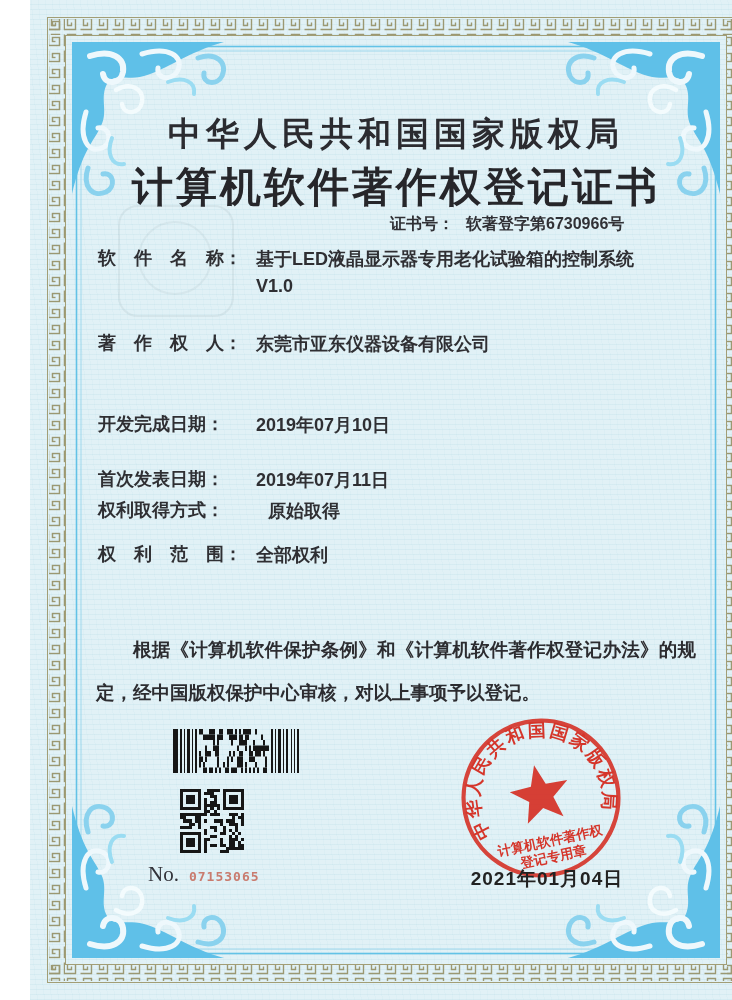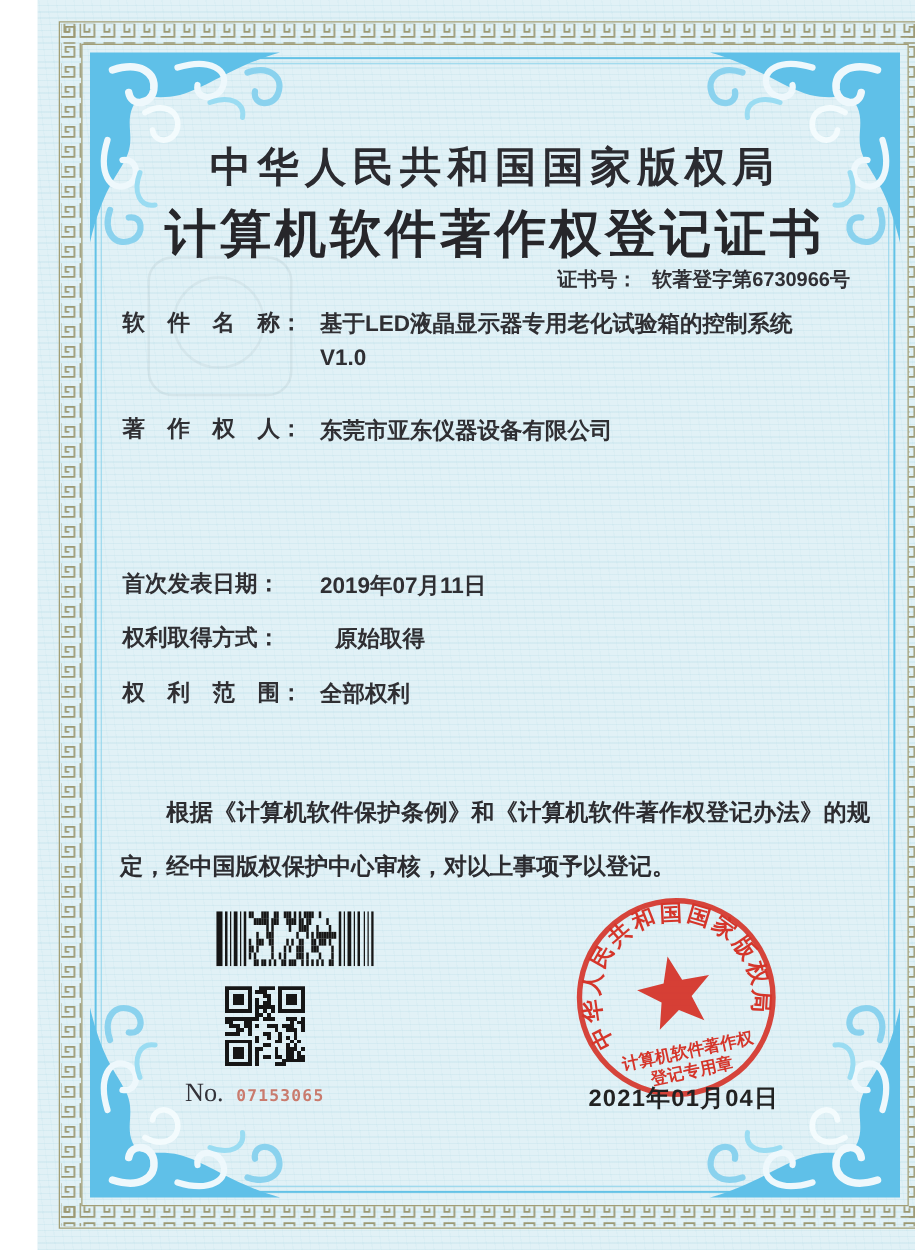--- a/index.html
+++ b/index.html
@@ -29,28 +29,28 @@
     position:absolute;left:0;top:112px;width:732px;text-align:center;
     font-family:"Liberation Serif","DejaVu Serif",serif;
     font-size:33px;font-weight:700;letter-spacing:5px;color:#2b2b30;white-space:nowrap;
   }
   .cert-title{
     position:absolute;left:0;top:160px;width:732px;text-align:center;
     font-family:Liberation Sans, sans-serif;
     font-size:41px;font-weight:900;letter-spacing:3px;color:#26262a;white-space:nowrap;
   }
   .cert-no{
-    position:absolute;left:360px;top:214px;width:290px;text-align:right;
+    position:absolute;left:360px;top:214px;width:290px;
     font-size:16px;font-weight:700;color:#303035;white-space:nowrap;
   }
   .cert-no .gap{margin-left:12px;}
   .row{position:absolute;left:68px;display:flex;align-items:flex-start;}
   .row .lbl{width:148px;font-size:18px;font-weight:700;white-space:pre;flex:none;}
   .row .val{margin-left:10px;font-size:18px;font-weight:700;width:470px;line-height:27px;}
-  .r0{top:246px;} .r1{top:331px;} .r2{top:412px;} .r3{top:455px;}
+  .r0{top:246px;} .r1{top:331px;} .r2{top:412px;} .r3{top:467px;}
   .r4{top:498px;gap:12px;} .r5{top:542px;} .r6{top:585px;}
   .statement{
     position:absolute;left:66px;top:628px;width:600px;
     font-size:18.5px;font-weight:600;line-height:43px;text-indent:2em;
     text-align:justify;color:#2c2c30;
   }
   .barcode{position:absolute;left:143px;top:729px;}
   .qrcode{position:absolute;left:150px;top:789px;}
   .serial{position:absolute;left:118px;top:862px;white-space:nowrap;}
   .serial .prefix{
@@ -120,20 +120,24 @@
   <div class="row r0">
     <div class="lbl">软　件　名　称：</div>
     <div class="val">
       <div>基于LED液晶显示器专用老化试验箱的控制系统</div>
       <div>V1.0</div>
     </div>
   </div>
   <div class="row r1">
     <div class="lbl">著　作　权　人：</div>
     <div class="val">东莞市亚东仪器设备有限公司</div>
+  </div>
+  <div class="row r2">
+    <div class="lbl">开发完成日期：</div>
+    <div class="val">2019年07月10日</div>
   </div>
   <div class="row r3">
     <div class="lbl">首次发表日期：</div>
     <div class="val">2019年07月11日</div>
   </div>
   <div class="row r4">
     <div class="lbl">权利取得方式：</div>
     <div class="val">原始取得</div>
   </div>
   <div class="row r5">

